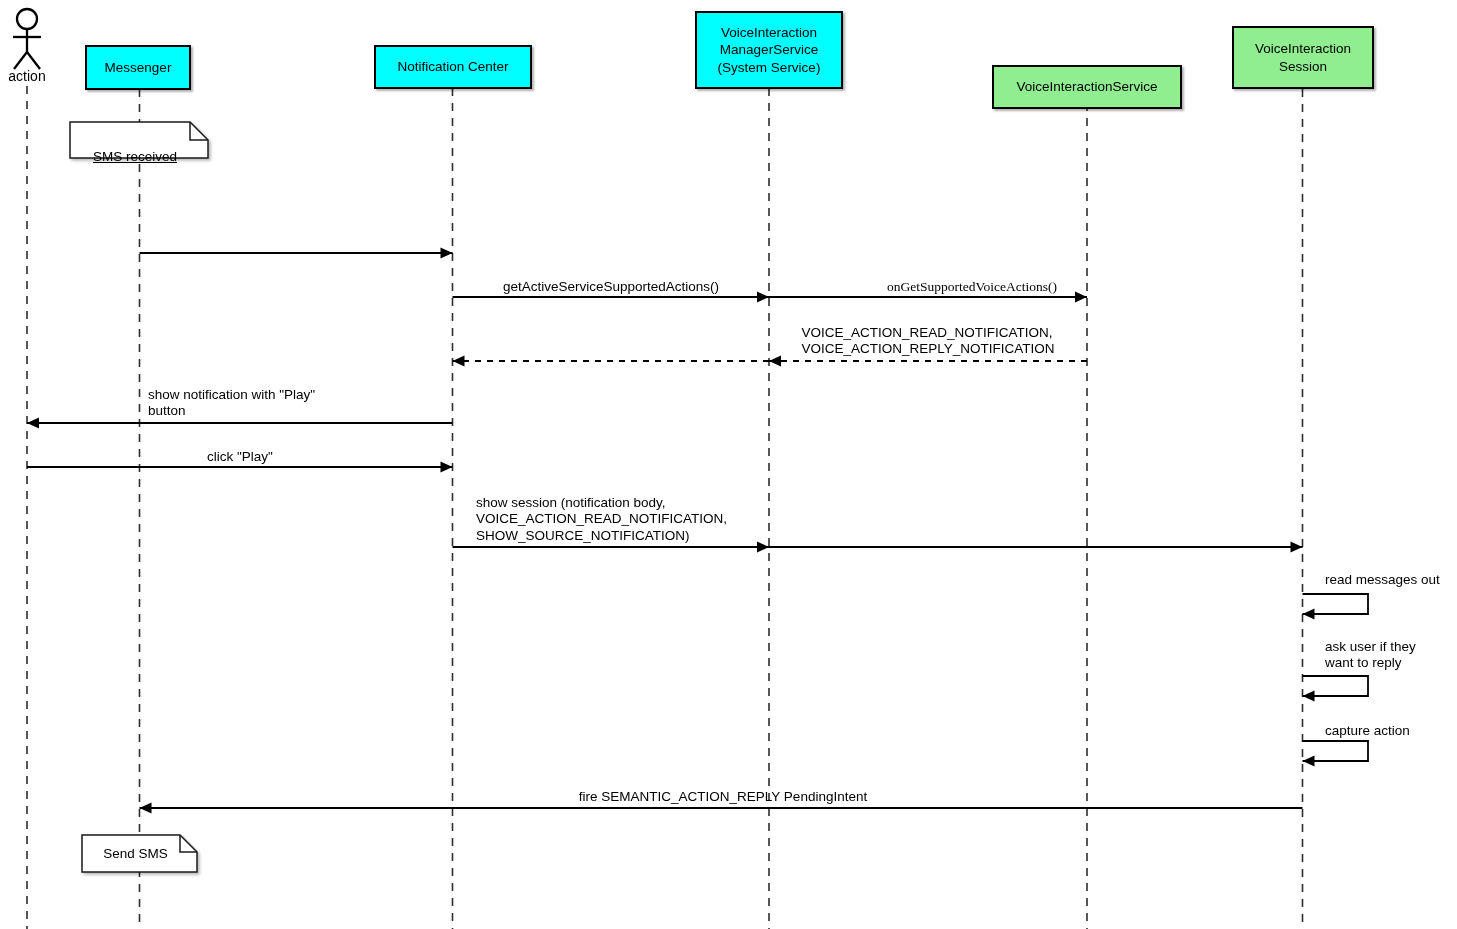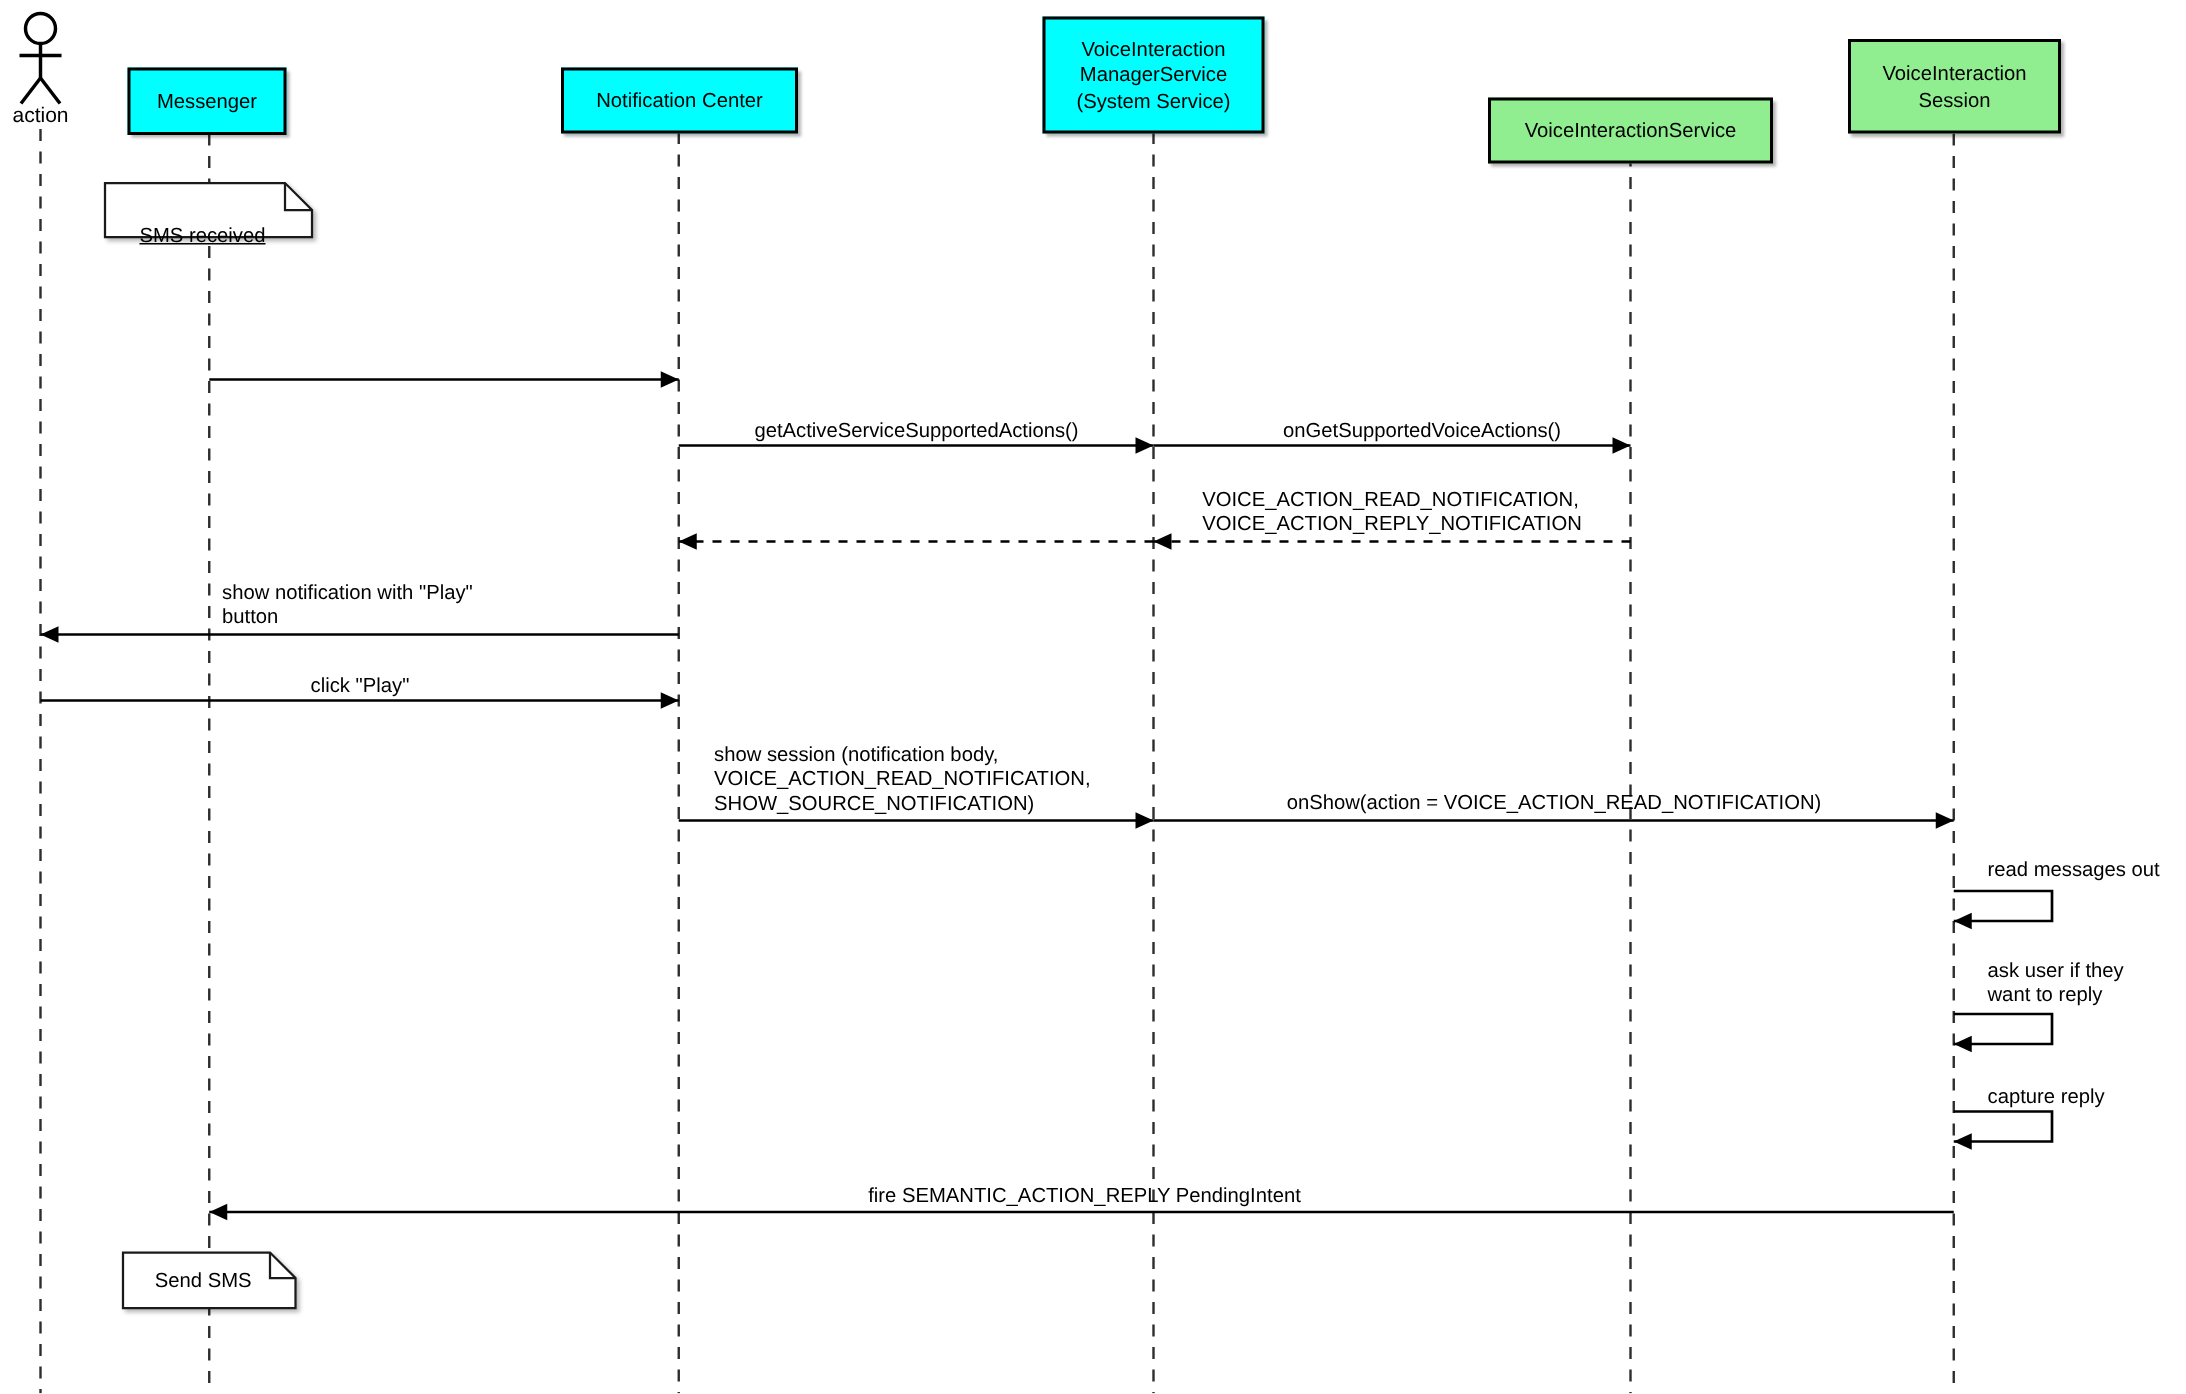--- a/index.html
+++ b/index.html
@@ -83,29 +83,28 @@
   <div class="pbox" style="left: 992px; top: 45px; width: 190px; height: 44px; background-color: rgb(144, 238, 144); margin-top: 20px;">VoiceInteractionService</div>
   <div class="pbox" style="left: 1232px; top: 26px; width: 142px; height: 63px; background-color: rgb(144, 238, 144);">VoiceInteraction
 Session</div>
 
   <div class="actorlabel" style="left:27px;top:68px;">action</div>
 
   <div class="notetext" style="left:70px;top:130px;width:130px;height:52px;text-decoration:underline;">SMS received</div>
   <div class="notetext" style="left:82px;top:835px;width:107px;height:37px;">Send SMS</div>
 
   <div class="lbl c" style="left:611px;top:279px;">getActiveServiceSupportedActions()</div>
-  <div class="lbl c" style="left:948px;top:279px;">onGetSupportedVoiceActions()</div>
+  <div class="lbl c" style="left:972px;top:279px;font-family:Liberation Serif, serif;">onGetSupportedVoiceActions()</div>
   <div class="lbl c" style="left:928px;top:325px;">VOICE_ACTION_READ_NOTIFICATION,
 VOICE_ACTION_REPLY_NOTIFICATION</div>
   <div class="lbl" style="left:148px;top:387px;">show notification with "Play"
 button</div>
   <div class="lbl c" style="left:240px;top:449px;">click "Play"</div>
   <div class="lbl" style="left:476px;top:495px;">show session (notification body,
 VOICE_ACTION_READ_NOTIFICATION,
 SHOW_SOURCE_NOTIFICATION)</div>
-  <div class="lbl c" style="left:1036px;top:527px;">onShow(action = VOICE_ACTION_READ_NOTIFICATION)</div>
   <div class="lbl" style="left:1325px;top:572px;">read messages out</div>
   <div class="lbl" style="left:1325px;top:639px;">ask user if they
 want to reply</div>
-  <div class="lbl" style="left:1325px;top:723px;">capture reply</div>
+  <div class="lbl" style="left:1325px;top:723px;">capture action</div>
   <div class="lbl c" style="left:723px;top:789px;">fire SEMANTIC_ACTION_REPLY PendingIntent</div>
 
 </div>
 
 </body></html>

